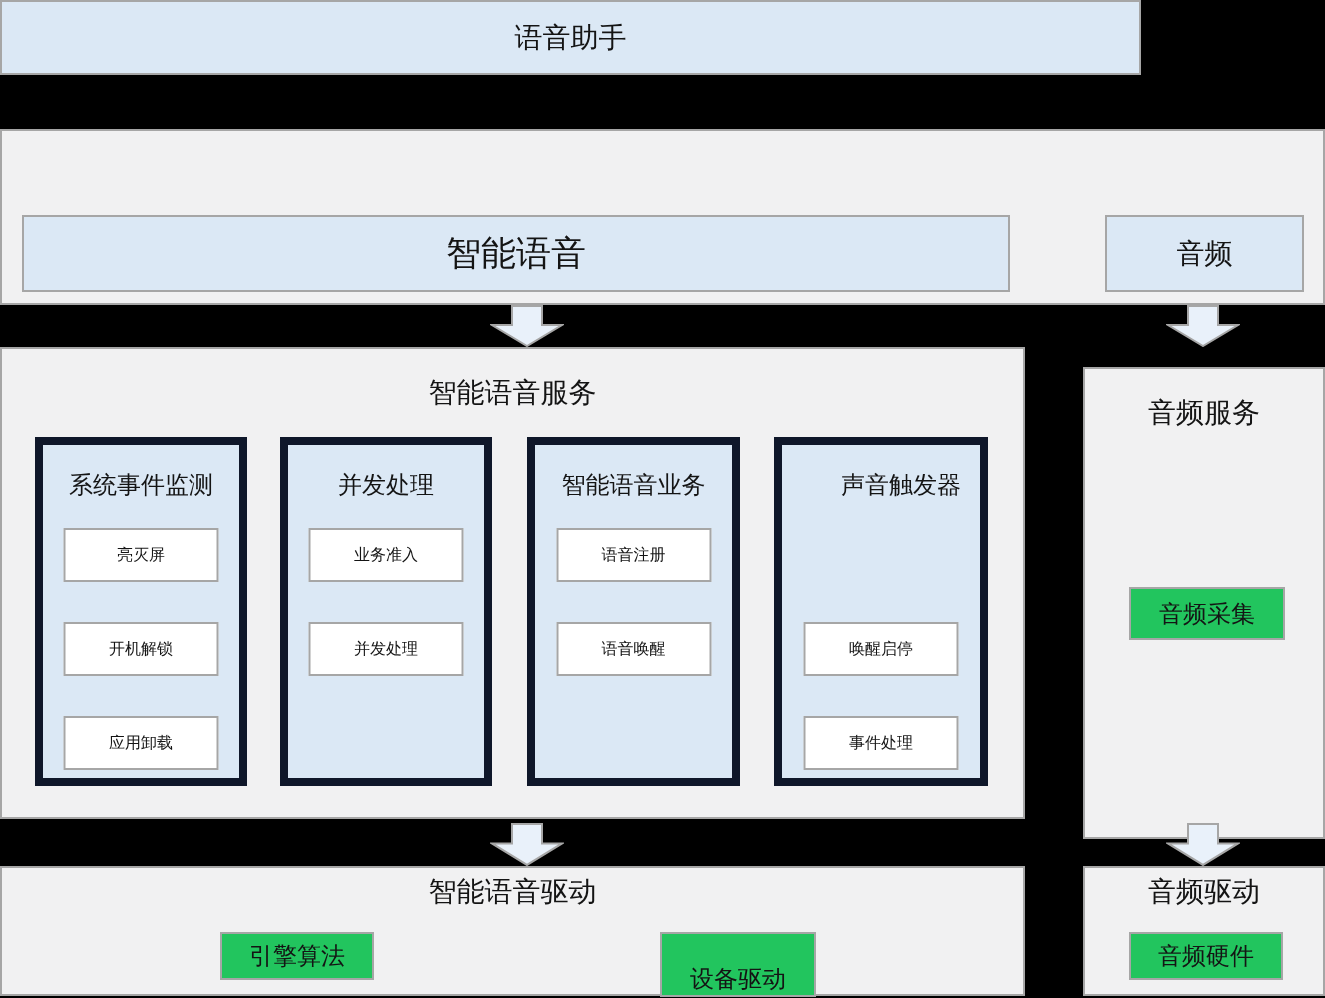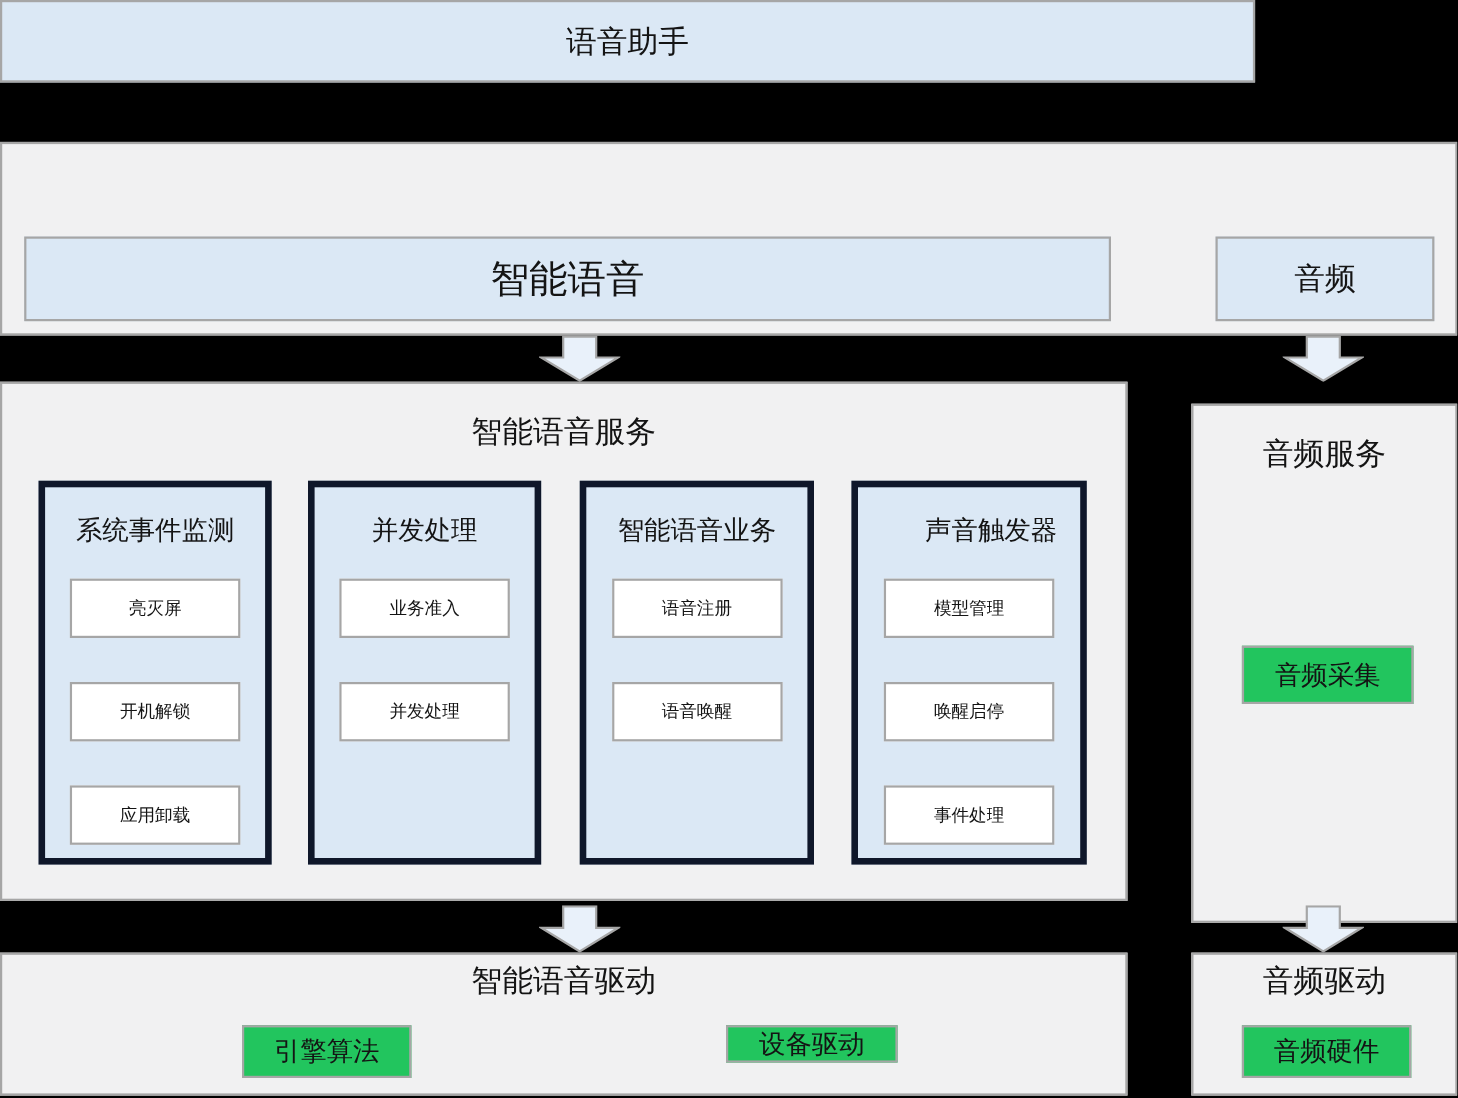--- a/index.html
+++ b/index.html
@@ -31,40 +31,40 @@
   .fw-voice{left:20px;top:84px;width:988px;height:77px;font-size:35px;}
   .fw-audio{left:1103px;top:84px;width:199px;height:77px;font-size:28px;}
 
   
   .arrow{position:absolute;width:74px;}
   .arrow svg{display:block;width:100%;height:100%;}
 
   
   .sec-voice-service{left:0;top:347px;width:1025px;height:472px;}
   .vs-title{padding-top:26px;}
-  .svc-col{position:absolute;top:88px;height:349px;background:#dbe8f5;border:6px solid #0f172a;}
+  .svc-col{position:absolute;top:88px;height:349px;background:#dbe8f5;border:8px solid #0f172a;}
   .col-1{left:33px;width:212px;}
   .col-2{left:278px;width:212px;}
   .col-3{left:525px;width:213px;}
   .col-4{left:772px;width:214px;padding-left:40px;}
   .col-title{margin-top:22px;}
   .col-item{left:50%;transform:translateX(-50%);width:155px;height:54px;}
   .row-0{top:83px;}
   .row-1{top:177px;text-align:center;}
   .row-2{top:271px;}
 
   
   .sec-audio-service{left:1083px;top:347px;width:242px;height:472px;margin-top:20px;}
   .as-box{left:44px;top:218px;width:156px;height:53px;}
 
   
   .sec-voice-driver{left:0;top:866px;width:1025px;height:130px;}
   .drv-title{padding-top:6px;}
   .vd-box1{left:218px;top:64px;width:154px;height:48px;}
-  .vd-box2{left:658px;top:64px;width:156px;height:34px;}
+  .vd-box2{left:658px;top:64px;width:156px;height:65px;align-items:flex-end;}
   .sec-audio-driver{left:1083px;top:866px;width:242px;height:130px;}
   .ad-box{left:44px;top:64px;width:154px;height:48px;}
 </style>
 </head>
 <body>
 
 <div id="stage">
 
   <div class="bluebar sec-top">
     <span>语音助手</span>
@@ -121,23 +121,20 @@
       <div class="whitebox col-item row-0">
           <span>语音注册</span>
         </div>
       <div class="whitebox col-item row-1">
           <span>语音唤醒</span>
         </div>
     </div>
 
     <div class="svc-col col-4">
       <div class="t24 col-title">声音触发器</div>
-      <div class="whitebox col-item row-0">
-          <span>模型管理</span>
-        </div>
       <div class="whitebox col-item row-1">
           <span>唤醒启停</span>
         </div>
       <div class="whitebox col-item row-2">
           <span>事件处理</span>
         </div>
     </div>
   </div>
 
   <div class="panel sec-audio-service">

